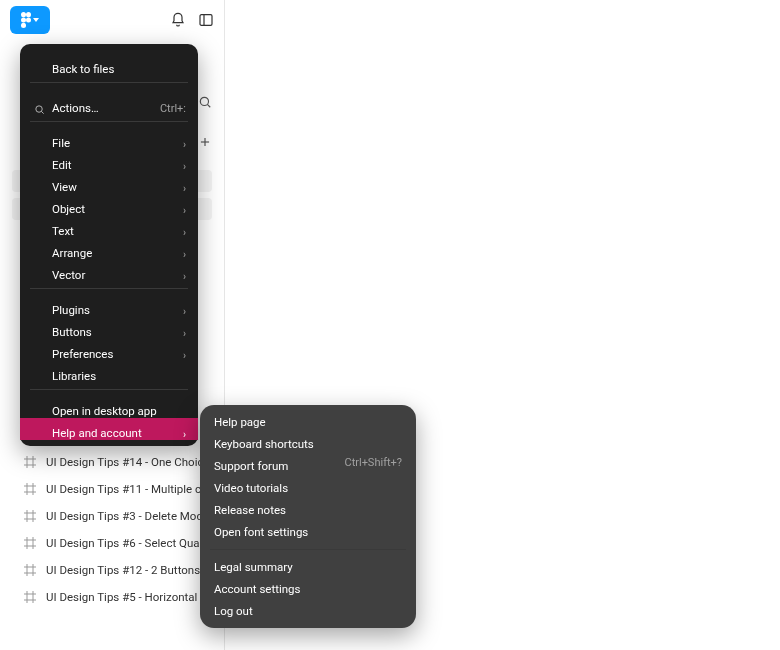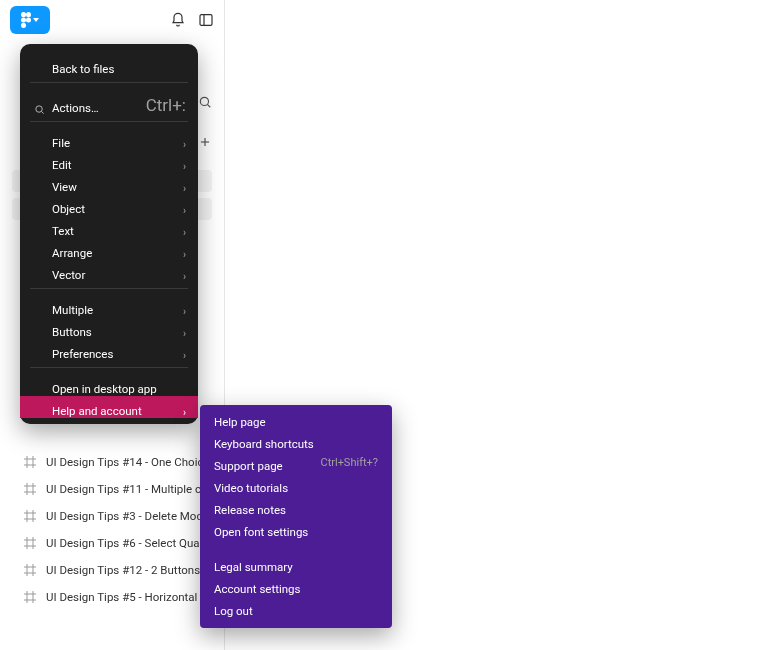--- a/index.html
+++ b/index.html
@@ -15,31 +15,31 @@
 
   .dropdown {
     position: absolute; top: 44px; left: 20px; width: 178px;
     background: #1e1e1e; color: #fff; border-radius: 10px;
     padding: 6px 0; box-shadow: 0 8px 24px rgba(0,0,0,.35);
     z-index: 20;
   }
   .dd-item { display:flex; align-items:flex-end; height:22px; padding: 0 12px; font-size:11.5px; cursor:pointer; position:relative; }
   .dd-item.tall { height: 26px; }
   .dd-item .label { flex: 1; white-space: nowrap; }
-  .dd-item .right { color:#a0a0a0; font-size:17px; }
+  .dd-item .right { color:#a0a0a0; font-size:11px; }
   .dd-item .chev { color:#a0a0a0; font-size:10px; }
   .dd-item.hl { background:#be185d; }
   .dd-item.hl .chev { color:#fff; }
   .dd-sep { height:1px; background:#3a3a3a; margin:6px 10px; }
   .dd-item .pre-icon { width:14px; margin-right:6px; display:flex; align-items:center; justify-content:center; color:#bbb; }
   .dd-item.indent { padding-left: 32px; }
 
   .submenu {
-    position:absolute; top:405px; left:200px; width:192px;
-    background:#4c1d95; color:#fff; border-radius:4px;
+    position:absolute; top:405px; left:200px; width:216px;
+    background:#404040; color:#fff; border-radius:14px;
     padding:6px 0; box-shadow:0 8px 24px rgba(0,0,0,.35);
     z-index:25;
   }
   .sm-item { display:flex; align-items:center; height:22px; padding:0 14px; font-size:11.5px; cursor:pointer; }
   .sm-item .label { flex:1; white-space:nowrap; }
   .sm-item .right { color:#a0a0a0; font-size:11px;margin-top:36px; }
 
   .under-search { position:absolute; top:95px; right:12px; color:#555; }
   .under-plus   { position:absolute; top:135px; right:12px; color:#555; }
   .ghost-row    { position:absolute; left:12px; right:12px; height:22px; background:#f3f3f3; border-radius:4px; }
@@ -141,30 +141,33 @@
           <span class="chev">›</span>
         </div>
       <div class="dd-item indent">
           <span class="label">Vector</span>
           <span class="chev">›</span>
         </div>
 
       <div class="dd-sep"></div>
 
       <div class="dd-item indent">
-          <span class="label">Multiple</span>
+          <span class="label">Plugins</span>
           <span class="chev">›</span>
         </div>
       <div class="dd-item indent">
           <span class="label">Buttons</span>
           <span class="chev">›</span>
         </div>
       <div class="dd-item indent">
           <span class="label">Preferences</span>
           <span class="chev">›</span>
+        </div>
+      <div class="dd-item indent">
+          <span class="label">Libraries</span>
         </div>
 
       <div class="dd-sep"></div>
 
       <div class="dd-item indent">
           <span class="label">Open in desktop app</span>
         </div>
       <div class="dd-item indent hl">
           <span class="label">Help and account</span>
           <span class="chev">›</span>
@@ -232,21 +235,21 @@
 
   <div class="submenu">
     <div class="sm-item">
         <span class="label">Help page</span>
       </div>
     <div class="sm-item">
         <span class="label">Keyboard shortcuts</span>
         <span class="right">Ctrl+Shift+?</span>
       </div>
     <div class="sm-item">
-        <span class="label">Support page</span>
+        <span class="label">Support forum</span>
       </div>
     <div class="sm-item">
         <span class="label">Video tutorials</span>
       </div>
     <div class="sm-item">
         <span class="label">Release notes</span>
       </div>
     <div class="sm-item">
         <span class="label">Open font settings</span>
       </div>

